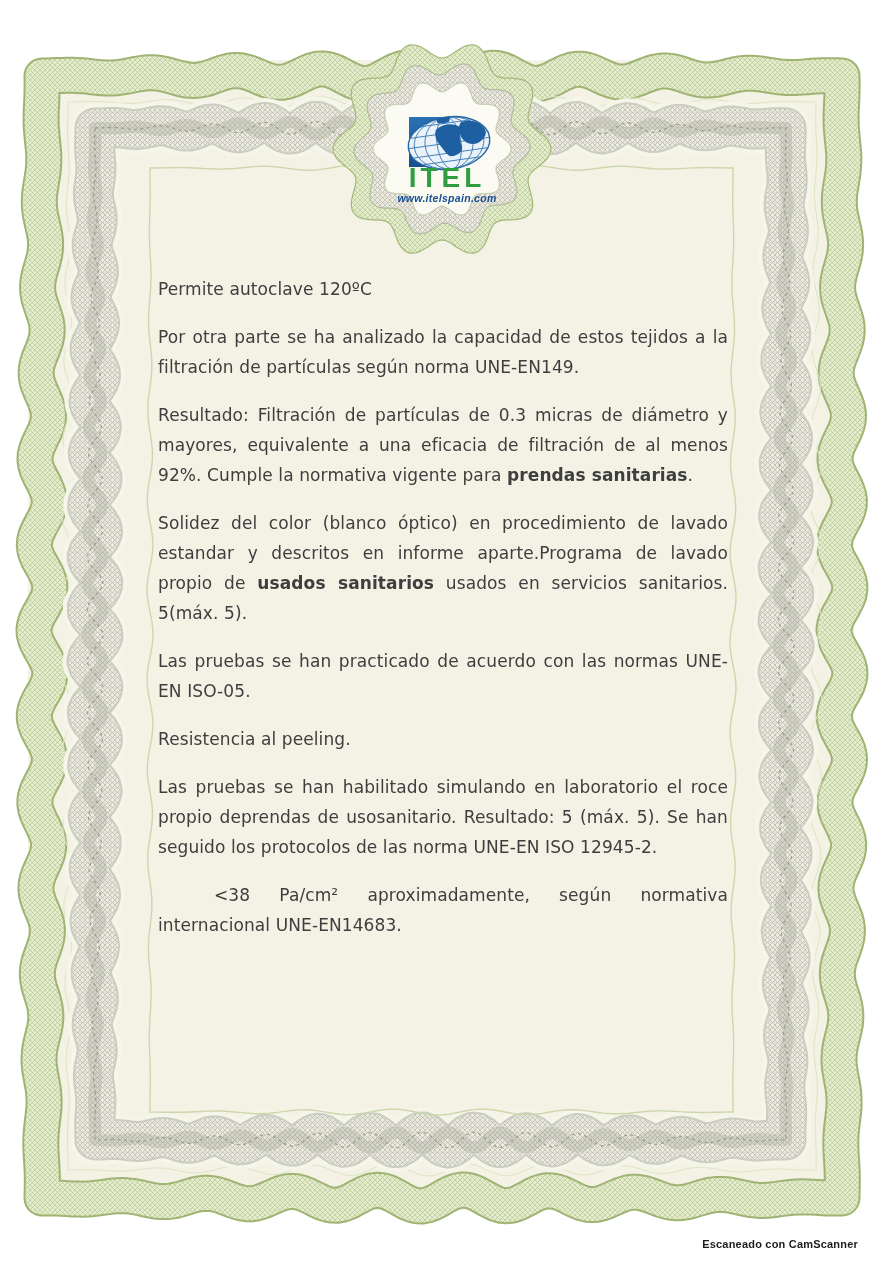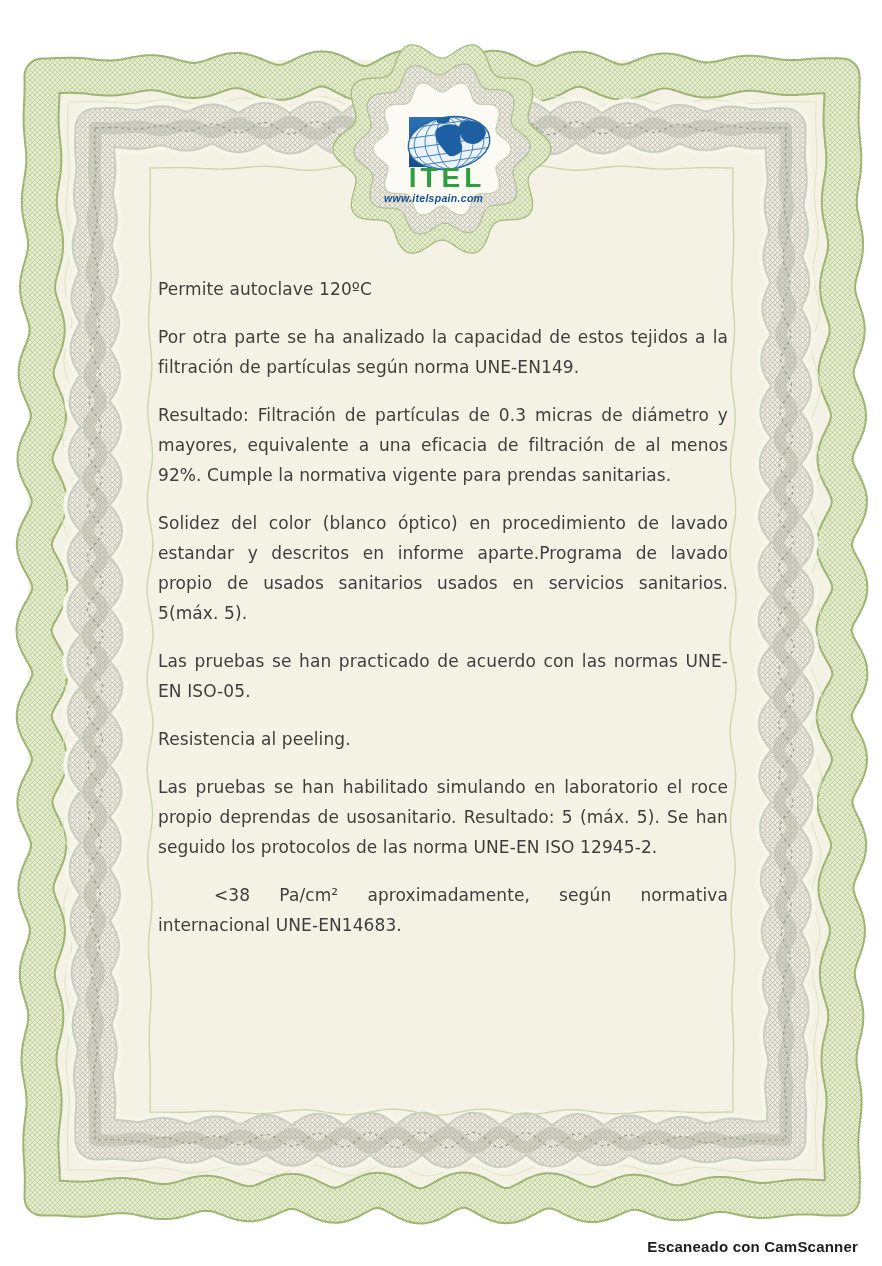--- a/index.html
+++ b/index.html
@@ -16,46 +16,46 @@
   .doc-body{
     position:absolute;
     left:158px;top:274px;width:570px;
     color:#3e3e3e;
     font-size:17px;
     line-height:30px;
     letter-spacing:.1px;
   }
   .doc-body p{margin:0 0 18px 0;text-align:justify;}
   .doc-body p.indent{text-indent:56px;}
-  .doc-body b{font-weight:400;}
+  .doc-body b{font-weight:700;}
 
   
   .logo-name{
     position:absolute;left:399px;top:164px;width:96px;
     text-align:center;
     font-family:"Liberation Sans", sans-serif;
     font-weight:700;font-size:28px;line-height:28px;
     letter-spacing:4px;
     color:#2f9e41;
   }
   .logo-url{
     position:absolute;left:384px;top:192px;width:126px;
-    text-align:left;
+    text-align:center;
     font-family:"Liberation Sans", sans-serif;
     font-style:italic;font-weight:700;
     font-size:10.5px;line-height:12px;
     color:#174f92;
     letter-spacing:.3px;
   }
 
   
   .scan-footer{
     position:absolute;right:24px;top:1238px;
     font-family:"Liberation Sans", sans-serif;
-    font-size:15px;font-weight:600;color:#1d1d1d;
+    font-size:11px;font-weight:600;color:#1d1d1d;
     letter-spacing:.2px;
     text-align:right;
   }
 </style>
 </head>
 <body>
 
 <div class="page">
 
   <svg class="deco" viewBox="0 0 882 1266" aria-hidden="true">

